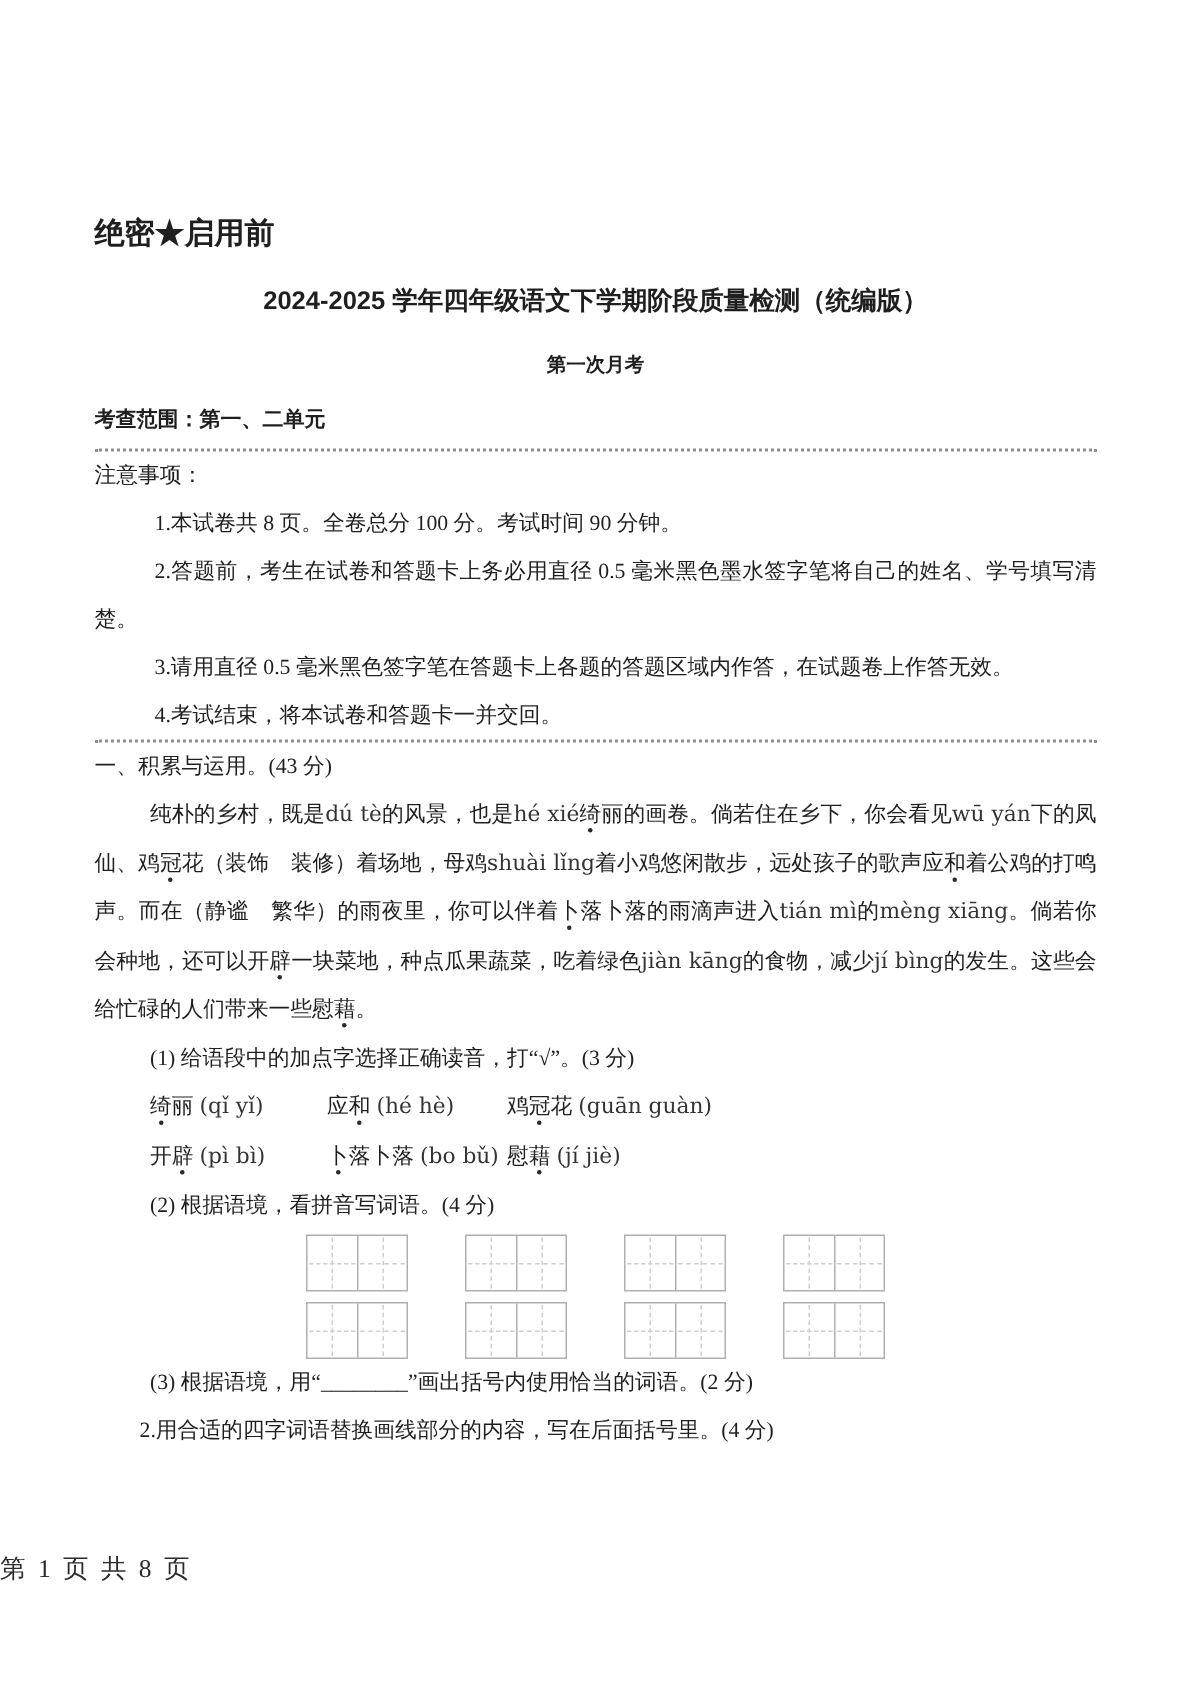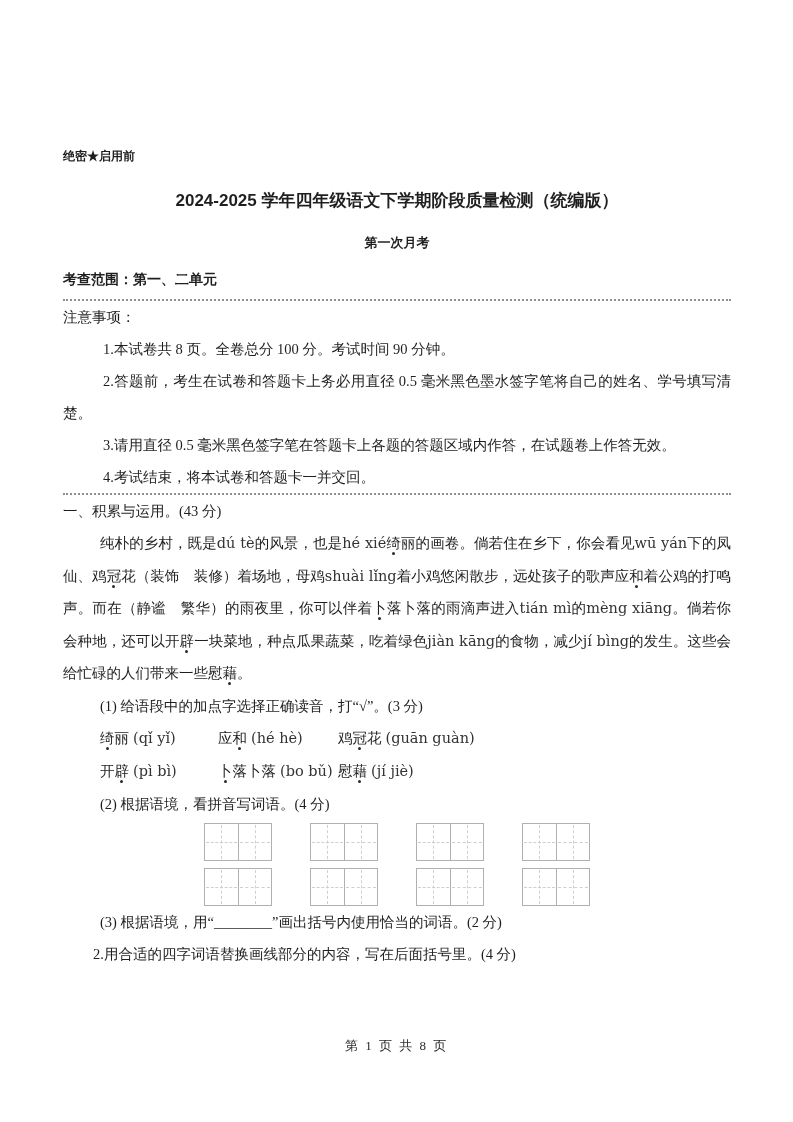--- a/index.html
+++ b/index.html
@@ -10,21 +10,21 @@
     background:#ffffff;
     color:#1f1f1f;
     font-family:"Liberation Serif", serif;
     font-size:14.5px;
     overflow:hidden;
   }
   .content{padding:146px 62px 0 63px;}
 
   .classification{
     font-family:"Liberation Sans", sans-serif;
-    font-weight:bold;font-size:12px;line-height:20px;
+    font-weight:bold;font-size:20px;line-height:20px;
   }
   .title{
     margin-top:22px;text-align:center;
     font-family:"Liberation Sans", sans-serif;
     font-weight:bold;font-size:17px;line-height:26px;
   }
   .exam-name{
     margin-top:16px;text-align:center;
     font-family:"Liberation Sans", sans-serif;
     font-weight:bold;font-size:13px;line-height:26px;
@@ -81,21 +81,21 @@
     content:"";position:absolute;left:1px;right:1px;top:50%;
     border-top:1px dashed #cfcfcf;
   }
   .grid-cell::after{
     content:"";position:absolute;top:1px;bottom:1px;left:50%;
     border-left:1px dashed #cfcfcf;
   }
 
   .page-footer{
     position:absolute;left:0;right:0;top:1036px;
-    text-align:center;font-size:13px;color:#2b2b2b;
+    text-align:left;font-size:17px;color:#2b2b2b;
     letter-spacing:2px;line-height:20px;
   }
 </style>
 </head>
 <body>
 
 <div class="page">
   <div class="content">
 
     <div class="classification">绝密★启用前</div>

